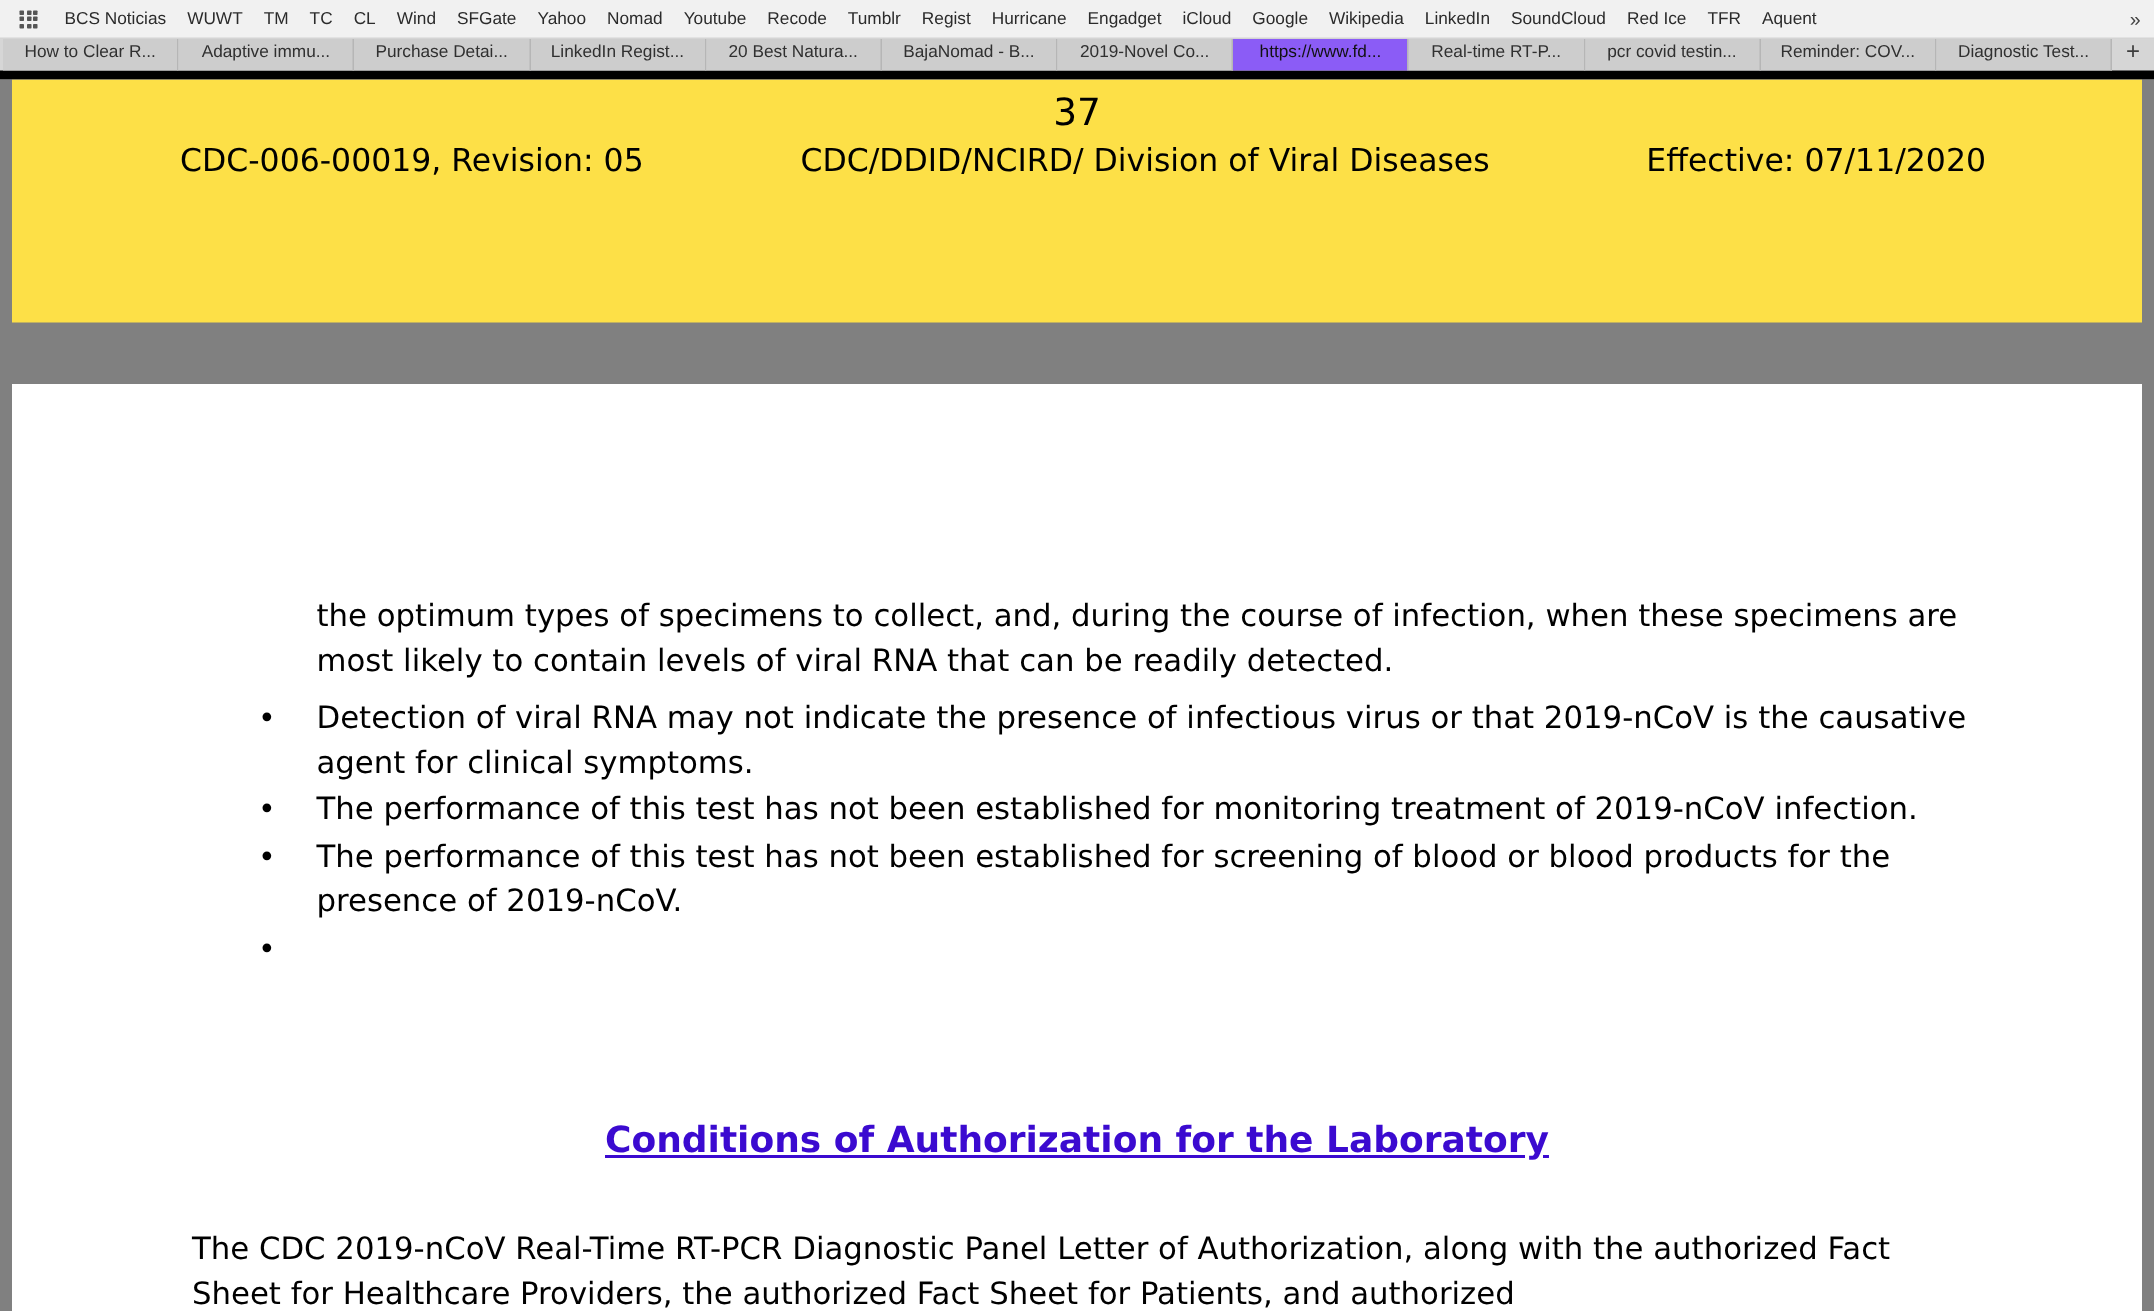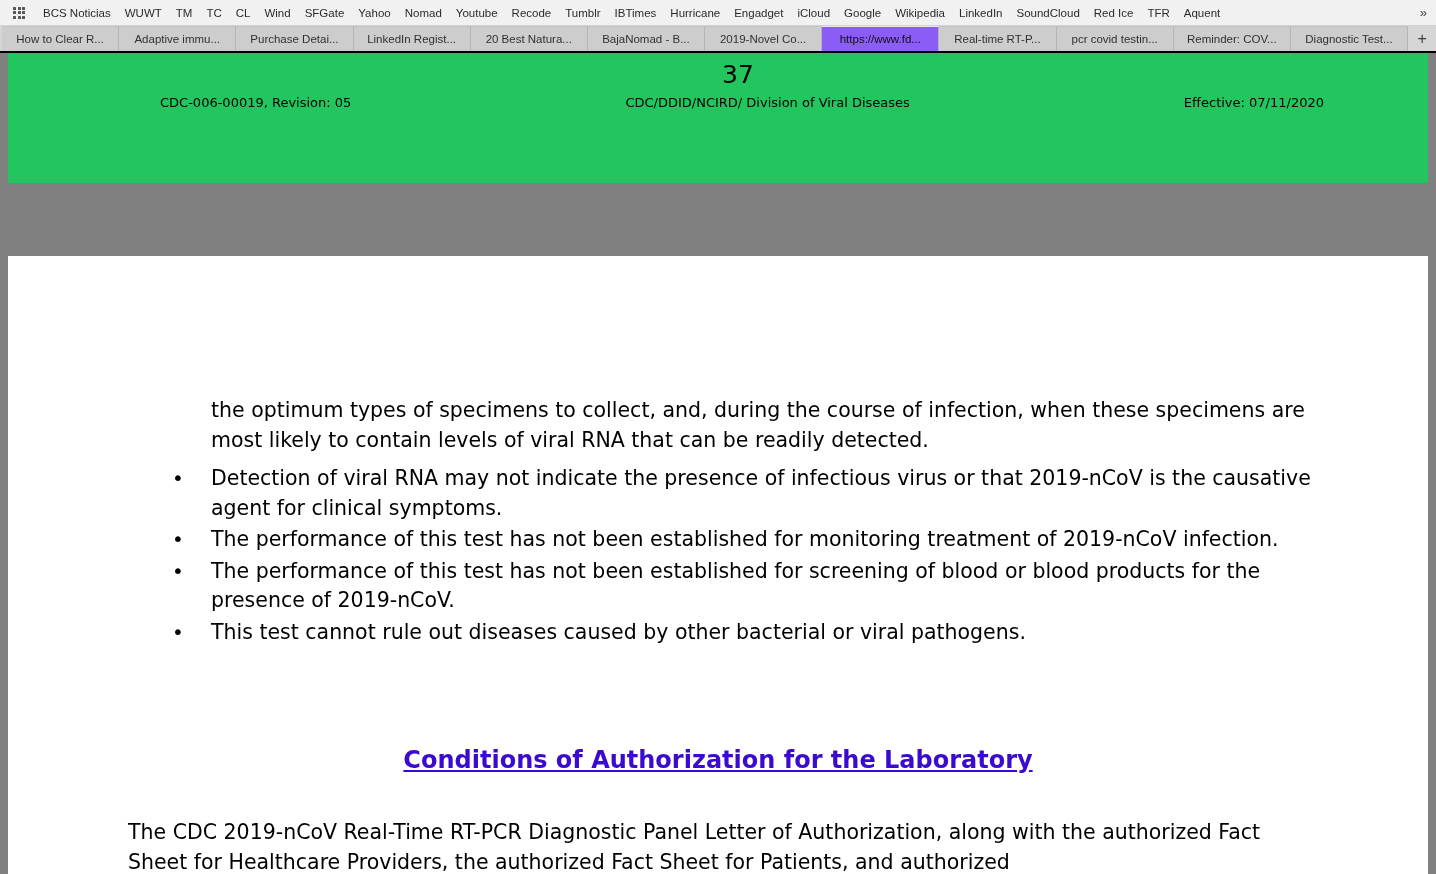--- a/index.html
+++ b/index.html
@@ -60,21 +60,21 @@
 
   
   .tab-strip {
     height: 27px;
     background: #d6d6d6;
     display: flex;
     align-items: flex-end;
     padding-left: 2px;
     font-size: 11.5px;
     color: #303030;
-    border-bottom: 2px solid #000000;
+    border-bottom: 6px solid #000000;
   }
   .tab {
     height: 25px;
     flex: 1 1 0;
     min-width: 0;
     max-width: 124px;
     display: flex;
     align-items: center;
     justify-content: center;
     background: #cdcdcd;
@@ -111,38 +111,37 @@
     background: #808080;
     overflow: hidden;
   }
 
   
   .page-frag {
     position: absolute;
     left: 8px;
     top: 0;
     width: 1420px;
-    height: 130px;
-    background: #22c55e;
-    overflow: hidden;
-    padding-left: 40px;
+    height: 162px;
+    background: #fde047;
+    overflow: hidden;
   }
   .pdf-pagenum {
     text-align: center;
     font-family: "DejaVu Sans", sans-serif;
     font-size: 25px;
     color: #000;
     margin-top: 8px;
     line-height: 1.1;
   }
   .pdf-footer {
     display: flex;
     align-items: baseline;
     font-family: "DejaVu Sans", sans-serif;
-    font-size: 13px;
+    font-size: 21px;
     color: #000;
     margin-top: 6px;
     padding: 0 104px 0 112px;
     justify-content: space-between;
   }
 
   
   .page-main {
     position: absolute;
     left: 8px;
@@ -225,21 +224,21 @@
   <div class="bm">TM</div>
   <div class="bm">TC</div>
   <div class="bm">CL</div>
   <div class="bm">Wind</div>
   <div class="bm">SFGate</div>
   <div class="bm">Yahoo</div>
   <div class="bm">Nomad</div>
   <div class="bm">Youtube</div>
   <div class="bm">Recode</div>
   <div class="bm">Tumblr</div>
-  <div class="bm">IBTimes</div>
+  <div class="bm">Regist</div>
   <div class="bm">Hurricane</div>
   <div class="bm">Engadget</div>
   <div class="bm">iCloud</div>
   <div class="bm">Google</div>
   <div class="bm">Wikipedia</div>
   <div class="bm">LinkedIn</div>
   <div class="bm">SoundCloud</div>
   <div class="bm">Red Ice</div>
   <div class="bm">TFR</div>
   <div class="bm">Aquent</div>
@@ -285,21 +284,20 @@
       <li>
         <span class="dot">•</span>
         <span>The performance of this test has not been established for monitoring treatment of 2019-nCoV infection.</span>
       </li>
       <li>
         <span class="dot">•</span>
         <span>The performance of this test has not been established for screening of blood or blood products for the presence of 2019-nCoV.</span>
       </li>
       <li>
         <span class="dot">•</span>
-        <span>This test cannot rule out diseases caused by other bacterial or viral pathogens.</span>
       </li>
     </ul>
 
     <div class="section-link">Conditions of Authorization for the Laboratory</div>
 
     <div class="closing-para body-text">The CDC 2019-nCoV Real-Time RT-PCR Diagnostic Panel Letter of Authorization, along with the authorized Fact Sheet for Healthcare Providers, the authorized Fact Sheet for Patients, and authorized</div>
 
   </div>
 </div>
 

